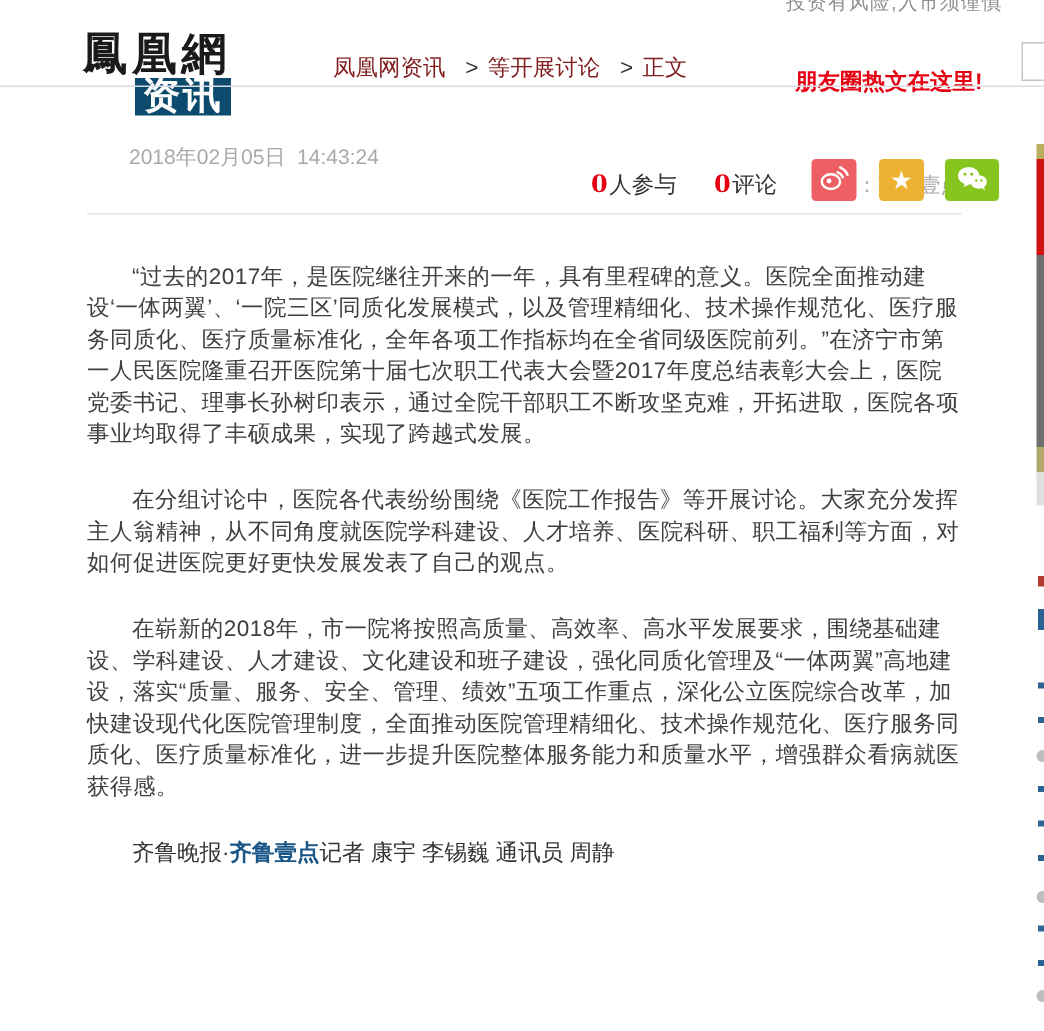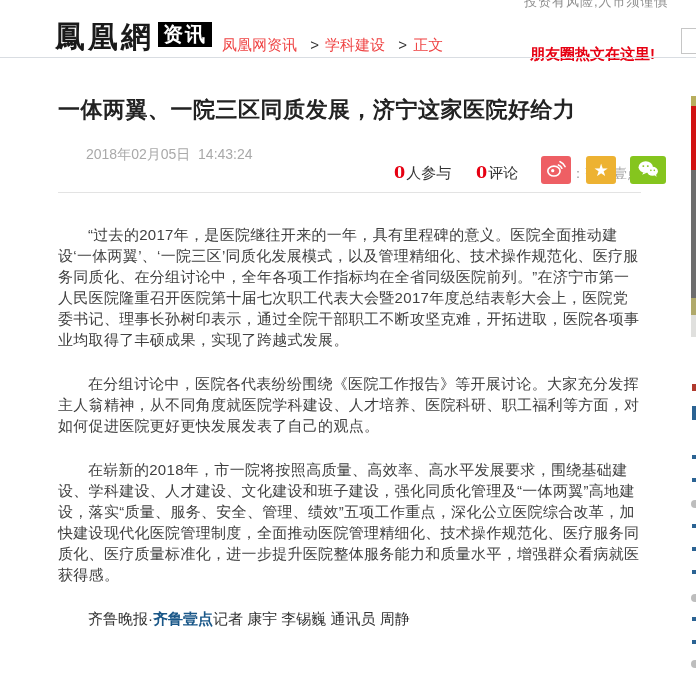--- a/index.html
+++ b/index.html
@@ -5,29 +5,29 @@
   * { margin:0; padding:0; box-sizing:border-box; }
   html,body { width:696px; height:687px; background:#ffffff; overflow:hidden;
               font-family:"Liberation Sans","DejaVu Sans",sans-serif; }
   .page { position:relative; width:696px; height:687px; background:#fff; overflow:hidden; }
 
   
   .topbar-disclaimer { position:absolute; top:-7px; left:524px; font-size:13px;
                        color:#8f8f8f; letter-spacing:1px; white-space:nowrap; }
 
   
-  .logo { position:absolute; left:55px; top:22px; display:flex; align-items:flex-start; }
+  .logo { position:absolute; left:55px; top:22px; display:flex; align-items:flex-end;flex-direction:column; }
   .logo-text { font-family:"Liberation Serif","DejaVu Serif",serif; font-size:30px;
                font-weight:600; color:#1a1a1a; letter-spacing:3px; line-height:30px; }
-  .logo-badge { display:inline-block; margin-left:4px; background:#000000; color:#fff;
+  .logo-badge { display:inline-block; margin-left:4px; background:#0c4a6e; color:#fff;
                 font-family:"Liberation Serif","DejaVu Serif",serif; font-weight:700;
-                font-size:20px; line-height:25px; padding:0 5px; letter-spacing:2px; }
+                font-size:25px; line-height:25px; padding:0 5px; letter-spacing:2px; }
   .breadcrumb { position:absolute; left:222px; top:36px; font-size:15px; color:#333;
                 white-space:nowrap; }
-  .breadcrumb .crumb { color:#ef4444; cursor:pointer; }
+  .breadcrumb .crumb { color:#7f1d1d; cursor:pointer; }
   .breadcrumb .sep { color:#333; margin:0 2px 0 9px; }
   .promo-link { position:absolute; left:530px; top:35px; font-size:15px; font-weight:700;
                 color:#e60012; white-space:nowrap; cursor:pointer;margin-top:10px; }
   .corner-box { position:absolute; left:681px; top:28px; width:26px; height:26px;
                 background:#fff; border:1px solid #c6c6c6; }
   .header-divider { position:absolute; left:0; top:57px; width:696px; height:1px;
                     background:#d9dde2; }
 
   
   .article { position:absolute; left:58px; top:95px; width:583px; }
@@ -78,34 +78,33 @@
   <div class="topbar-disclaimer">投资有风险,入市须谨慎</div>
 
   <div class="logo">
     <span class="logo-text">鳳凰網</span>
     <span class="logo-badge">资讯</span>
   </div>
 
   <div class="breadcrumb">
     <span class="crumb">凤凰网资讯</span>
     <span class="sep">&gt;</span>
-    <span class="crumb">学科建设</span>
+    <span class="crumb">等开展讨论</span>
     <span class="sep">&gt;</span>
     <span class="crumb">正文</span>
   </div>
 
   <a class="promo-link">朋友圈热文在这里!</a>
 
   <div class="corner-box"></div>
 
   <div class="header-divider"></div>
 
   <div class="article">
 
-    <h1 class="article-title">一体两翼、一院三区同质发展，济宁这家医院好给力</h1>
 
     <div class="meta-row">
       <div class="meta-date">2018年02月05日  14:43:24</div>
       <div class="meta-source"><span>来源：</span><span class="source-name">齐鲁壹点</span></div>
 
       <div class="count-item count-participants"><span class="count-num">0</span><span>人参与</span></div>
 
       <div class="count-item count-comments"><span class="count-num">0</span><span>评论</span></div>
 
       <button class="share-btn share-weibo">
@@ -135,21 +134,21 @@
             <circle cx="19" cy="11.5" r="0.9" fill="#85c51e"></circle>
             <path d="M19.5 17 L21.5 19 L21 16 Z" fill="#fff"></path>
           </svg>
         </span>
       </button>
     </div>
 
     <div class="meta-divider"></div>
 
     <div class="paragraphs">
-      <p>“过去的2017年，是医院继往开来的一年，具有里程碑的意义。医院全面推动建设‘一体两翼’、‘一院三区’同质化发展模式，以及管理精细化、技术操作规范化、医疗服务同质化、在分组讨论中，全年各项工作指标均在全省同级医院前列。”在济宁市第一人民医院隆重召开医院第十届七次职工代表大会暨2017年度总结表彰大会上，医院党委书记、理事长孙树印表示，通过全院干部职工不断攻坚克难，开拓进取，医院各项事业均取得了丰硕成果，实现了跨越式发展。</p>
+      <p>“过去的2017年，是医院继往开来的一年，具有里程碑的意义。医院全面推动建设‘一体两翼’、‘一院三区’同质化发展模式，以及管理精细化、技术操作规范化、医疗服务同质化、医疗质量标准化，全年各项工作指标均在全省同级医院前列。”在济宁市第一人民医院隆重召开医院第十届七次职工代表大会暨2017年度总结表彰大会上，医院党委书记、理事长孙树印表示，通过全院干部职工不断攻坚克难，开拓进取，医院各项事业均取得了丰硕成果，实现了跨越式发展。</p>
       <p>在分组讨论中，医院各代表纷纷围绕《医院工作报告》等开展讨论。大家充分发挥主人翁精神，从不同角度就医院学科建设、人才培养、医院科研、职工福利等方面，对如何促进医院更好更快发展发表了自己的观点。</p>
       <p>在崭新的2018年，市一院将按照高质量、高效率、高水平发展要求，围绕基础建设、学科建设、人才建设、文化建设和班子建设，强化同质化管理及“一体两翼”高地建设，落实“质量、服务、安全、管理、绩效”五项工作重点，深化公立医院综合改革，加快建设现代化医院管理制度，全面推动医院管理精细化、技术操作规范化、医疗服务同质化、医疗质量标准化，进一步提升医院整体服务能力和质量水平，增强群众看病就医获得感。</p>
 
       <div class="byline"><span>齐鲁晚报·</span><span class="byline-brand">齐鲁壹点</span><span>记者 康宇 李锡巍 通讯员 周静</span></div>
     </div>
   </div>
 
   <div class="edge-frag f1"></div>
   <div class="edge-frag f2"></div>
   <div class="edge-frag f3"></div>

